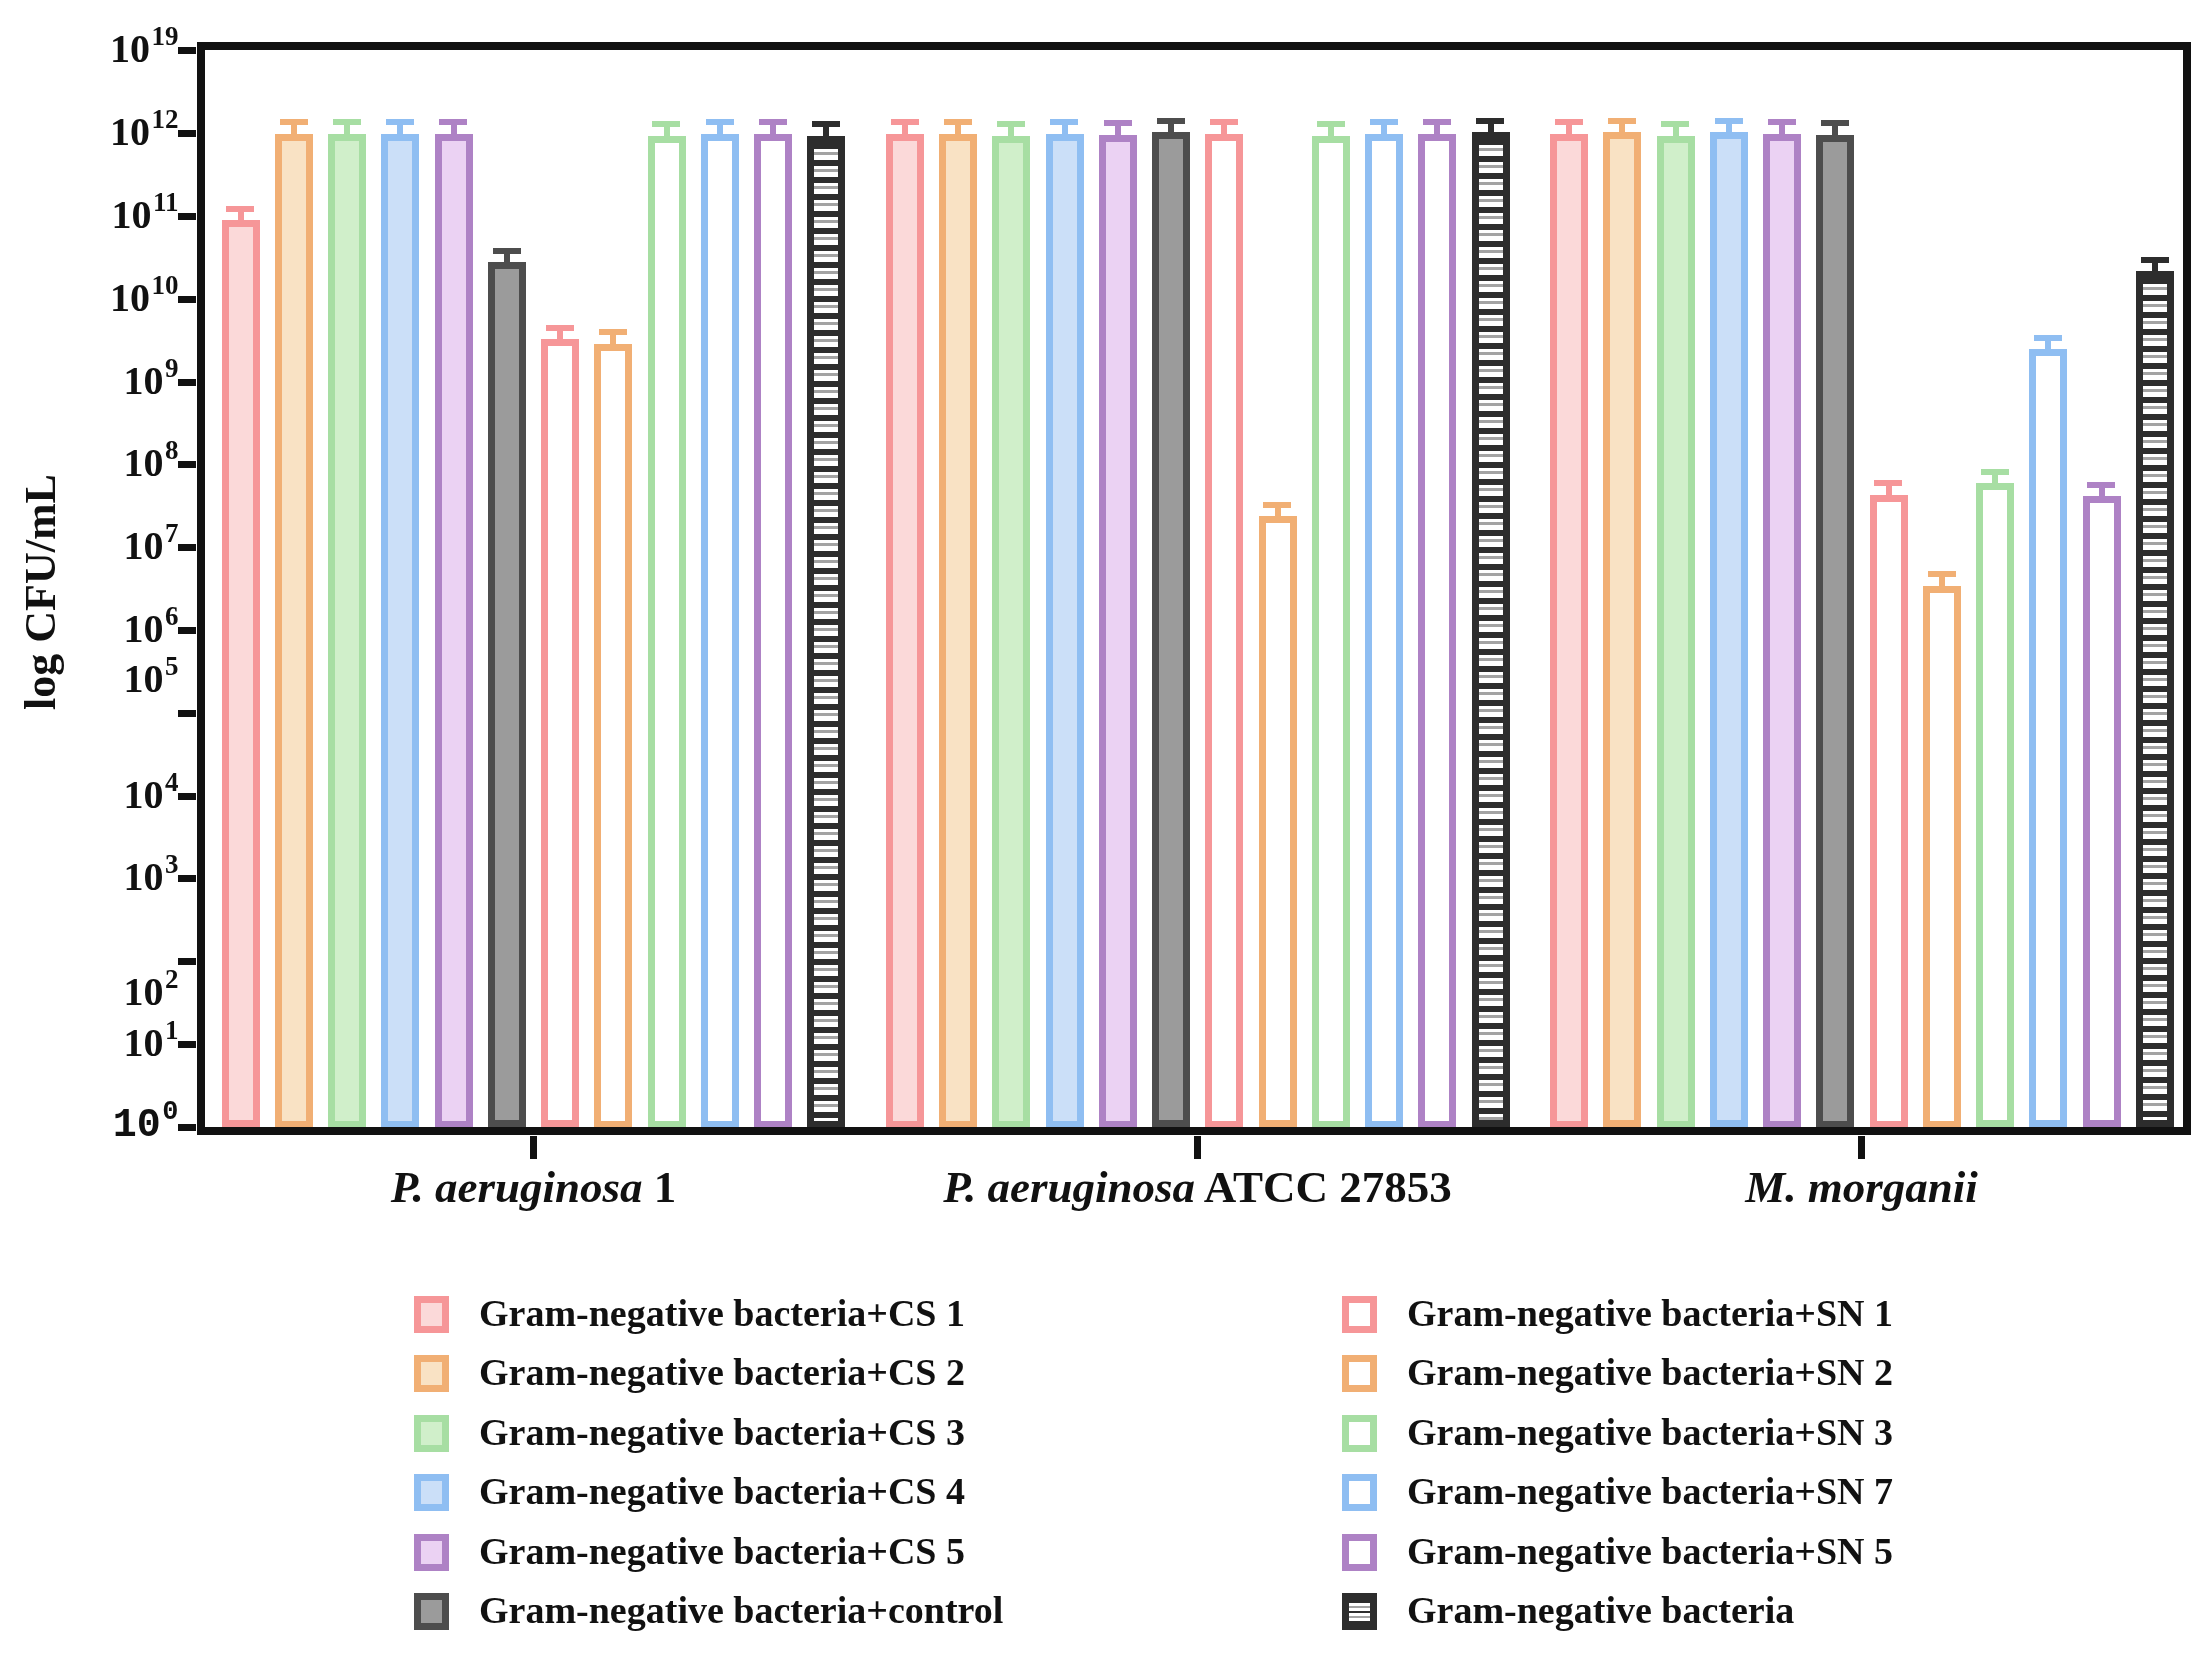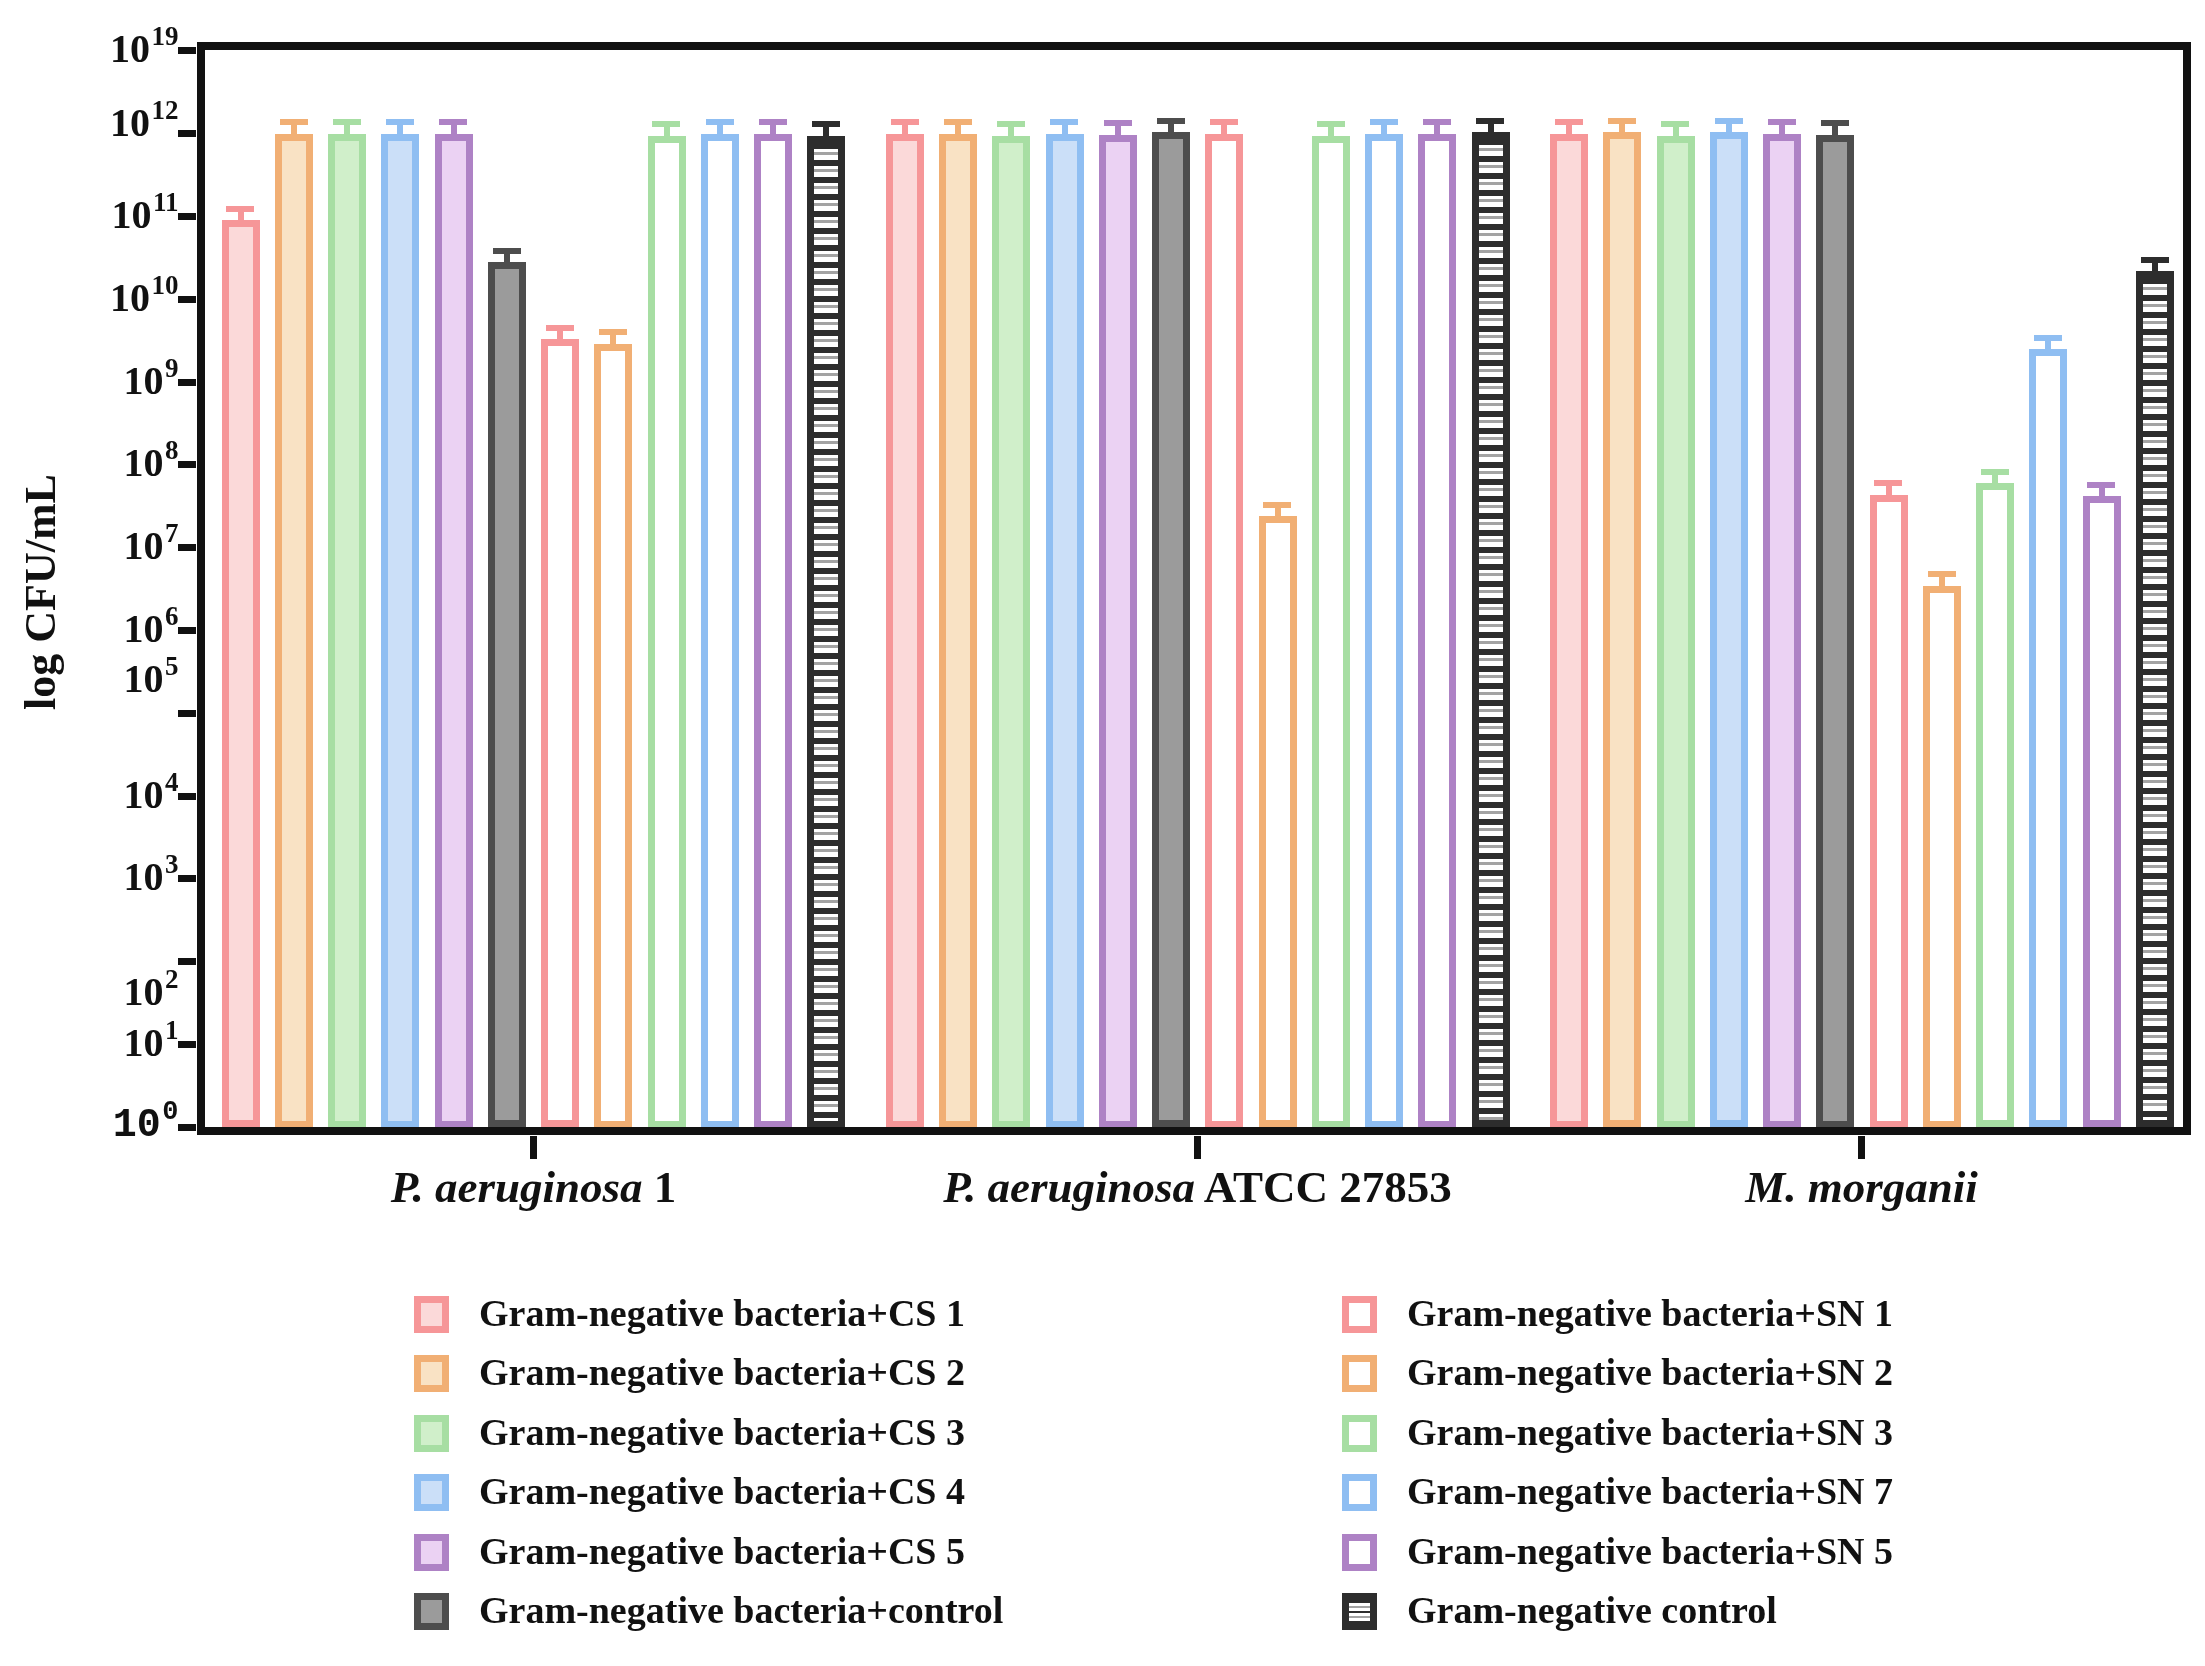--- a/index.html
+++ b/index.html
@@ -35,21 +35,21 @@
 </style>
 </head>
 <body>
 
 <div id="figure">
   <div id="y-title">log CFU/mL</div>
   <div id="ticks">
       <div class="tick" style="left: 178px; top: 47px; width: 18.4px; height: 7px;"></div>
       <div class="ticklabel" style="top: 28px;">10<sup>19</sup></div>
       <div class="tick" style="left: 178px; top: 130px; width: 18.4px; height: 7px;"></div>
-      <div class="ticklabel" style="top: 102px;">10<sup>12</sup></div>
+      <div class="ticklabel" style="top: 111px;">10<sup>12</sup></div>
       <div class="tick" style="left: 178px; top: 213px; width: 18.4px; height: 7px;"></div>
       <div class="ticklabel" style="top: 194px;">10<sup>11</sup></div>
       <div class="tick" style="left: 178px; top: 296px; width: 18.4px; height: 7px;"></div>
       <div class="ticklabel" style="top: 277px;">10<sup>10</sup></div>
       <div class="tick" style="left: 178px; top: 379px; width: 18.4px; height: 7px;"></div>
       <div class="ticklabel" style="top: 360px;">10<sup>9</sup></div>
       <div class="tick" style="left: 178px; top: 461px; width: 18.4px; height: 7px;"></div>
       <div class="ticklabel" style="top: 442px;">10<sup>8</sup></div>
       <div class="tick" style="left: 178px; top: 544px; width: 18.4px; height: 7px;"></div>
       <div class="ticklabel" style="top: 525px;">10<sup>7</sup></div>
@@ -204,16 +204,16 @@
       <div class="legend-label" style="left: 1407px; top: 1292px;">Gram-negative bacteria+SN 1</div>
       <div class="legend-swatch" style="left: 1342px; top: 1355px; border: 7px solid rgb(241, 175, 116); background: rgb(255, 255, 255);"></div>
       <div class="legend-label" style="left: 1407px; top: 1351px;">Gram-negative bacteria+SN 2</div>
       <div class="legend-swatch" style="left: 1342px; top: 1415px; border: 7px solid rgb(167, 222, 163); background: rgb(255, 255, 255);"></div>
       <div class="legend-label" style="left: 1407px; top: 1411px;">Gram-negative bacteria+SN 3</div>
       <div class="legend-swatch" style="left: 1342px; top: 1474px; border: 7px solid rgb(143, 190, 242); background: rgb(255, 255, 255);"></div>
       <div class="legend-label" style="left: 1407px; top: 1470px;">Gram-negative bacteria+SN 7</div>
       <div class="legend-swatch" style="left: 1342px; top: 1534px; border: 7px solid rgb(174, 130, 197); background: rgb(255, 255, 255);"></div>
       <div class="legend-label" style="left: 1407px; top: 1530px;">Gram-negative bacteria+SN 5</div>
       <div class="legend-swatch" style="left: 1342px; top: 1593px; border: 7px solid rgb(45, 45, 45); background: repeating-linear-gradient(rgb(45, 45, 45) 0px, rgb(45, 45, 45) 2.8px, rgb(255, 255, 255) 2.8px, rgb(255, 255, 255) 5.7px, rgb(163, 163, 163) 5.7px, rgb(163, 163, 163) 7.8px, rgb(255, 255, 255) 7.8px, rgb(255, 255, 255) 10.6px);"></div>
-      <div class="legend-label" style="left: 1407px; top: 1589px;">Gram-negative control</div>
+      <div class="legend-label" style="left: 1407px; top: 1589px;">Gram-negative bacteria</div>
     </div>
 </div>
 
 
 </body></html>

